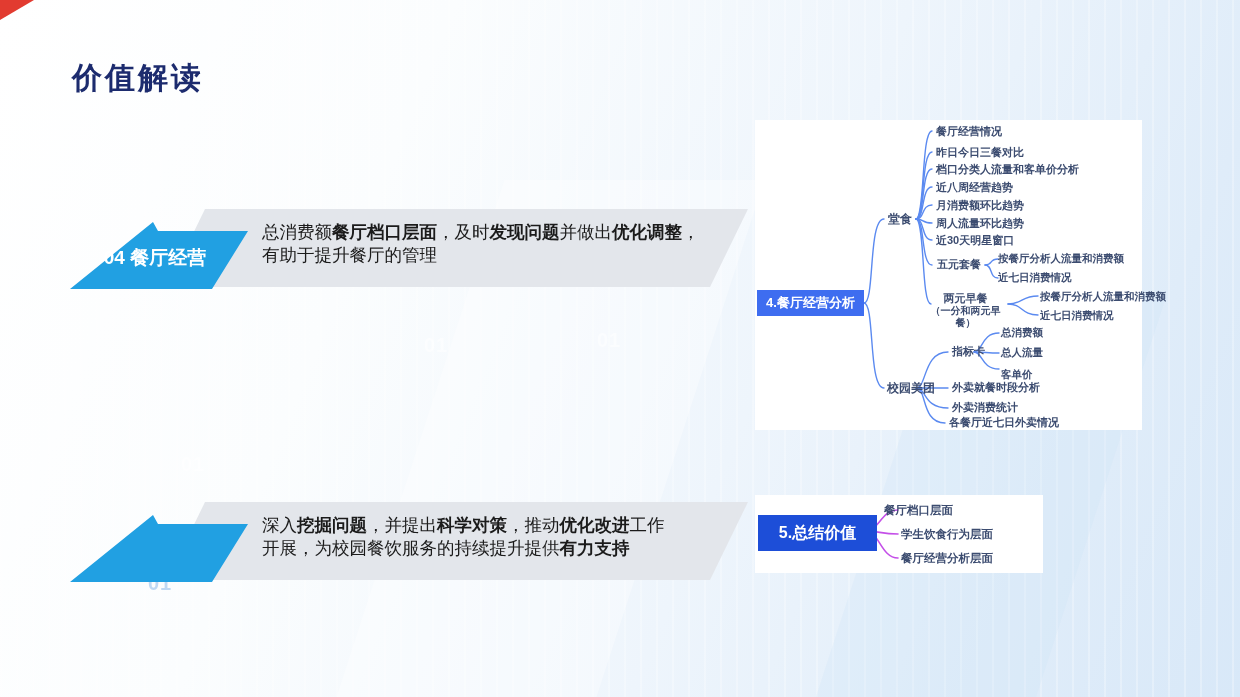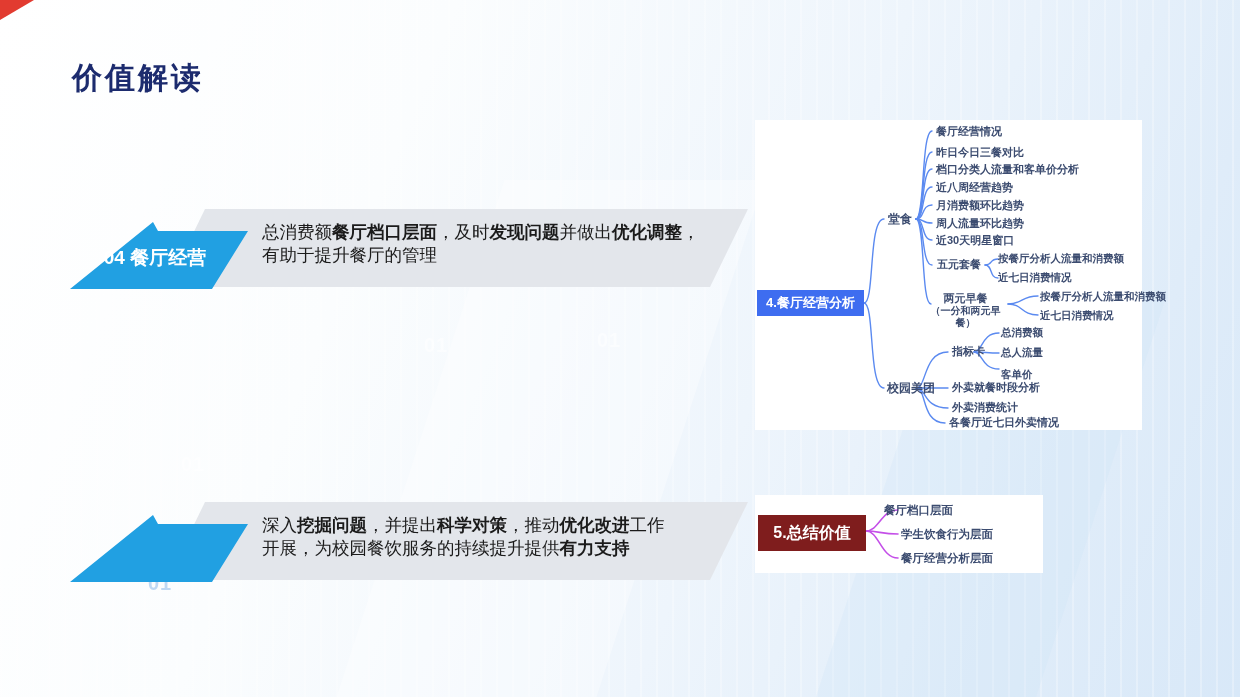--- a/index.html
+++ b/index.html
@@ -56,21 +56,21 @@
   .mm-svg{ position:absolute; left:0; top:0; width:100%; height:100%; }
   .mm-svg path{ fill:none; stroke-linecap:round; }
   .mm1 path{ stroke:#5b8af0; stroke-width:1.4; }
   .mm2 path{ stroke:#c44fe8; stroke-width:1.6; }
 
   .mm-root{
     position:absolute; display:flex; align-items:center; justify-content:center;
     color:#ffffff; font-weight:700; border-radius:0;
   }
   .root-1{ left:2px; top:170px; width:107px; height:26px; background:#3e6df0; font-size:13px; }
-  .root-2{ left:3px; top:20px; width:108px; height:36px; background:#7f1d1d; font-size:16px; }
+  .root-2{ left:3px; top:20px; width:119px; height:36px; background:#1d4ed8; font-size:16px; }
 
   .mm-label{ position:absolute; color:#3c4c70; font-weight:600; white-space:nowrap; }
   .f12{ font-size:12px; line-height:16px; }
   .f11{ font-size:11px; line-height:13px; }
   .f10{ font-size:10.5px; line-height:13px; }
   .f115{ font-size:11.5px; line-height:14px; }
   .two-line{ text-align:center; white-space:normal; width:85px; }
   .two-line .l1{ font-size:11px; line-height:13px; display:block; }
   .two-line .l2{ font-size:10px; line-height:12px; display:block; }
 </style>

